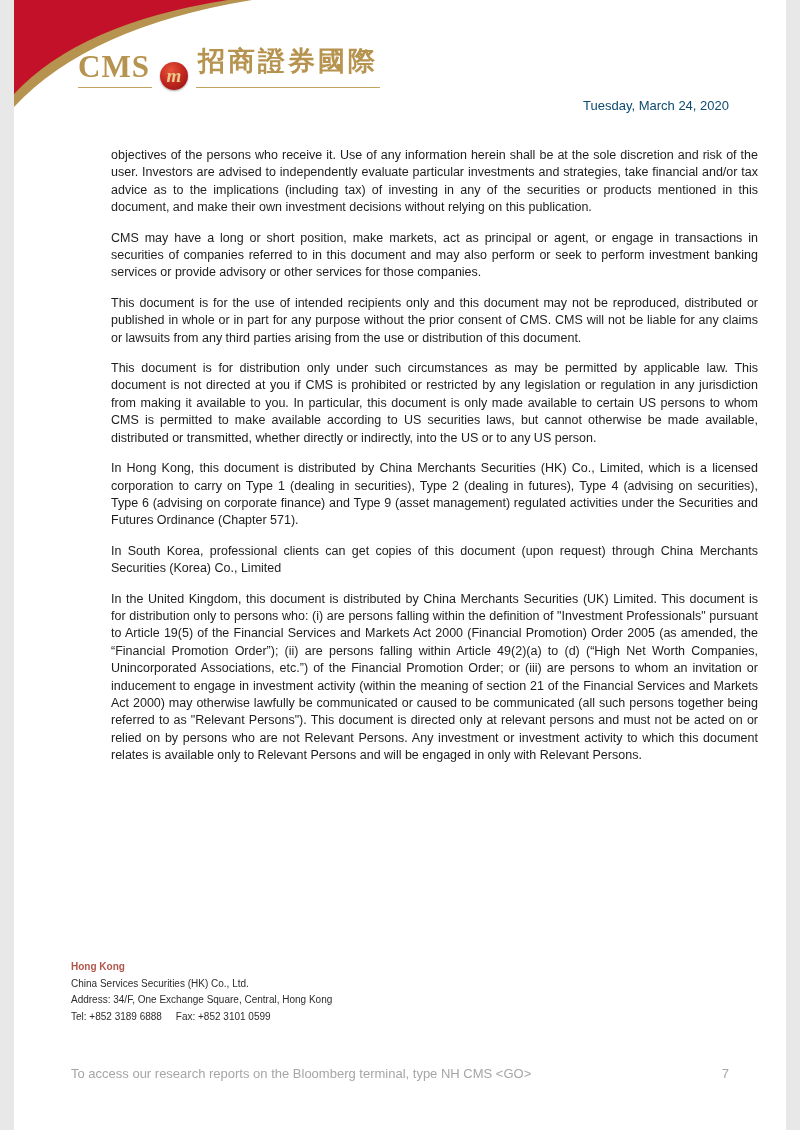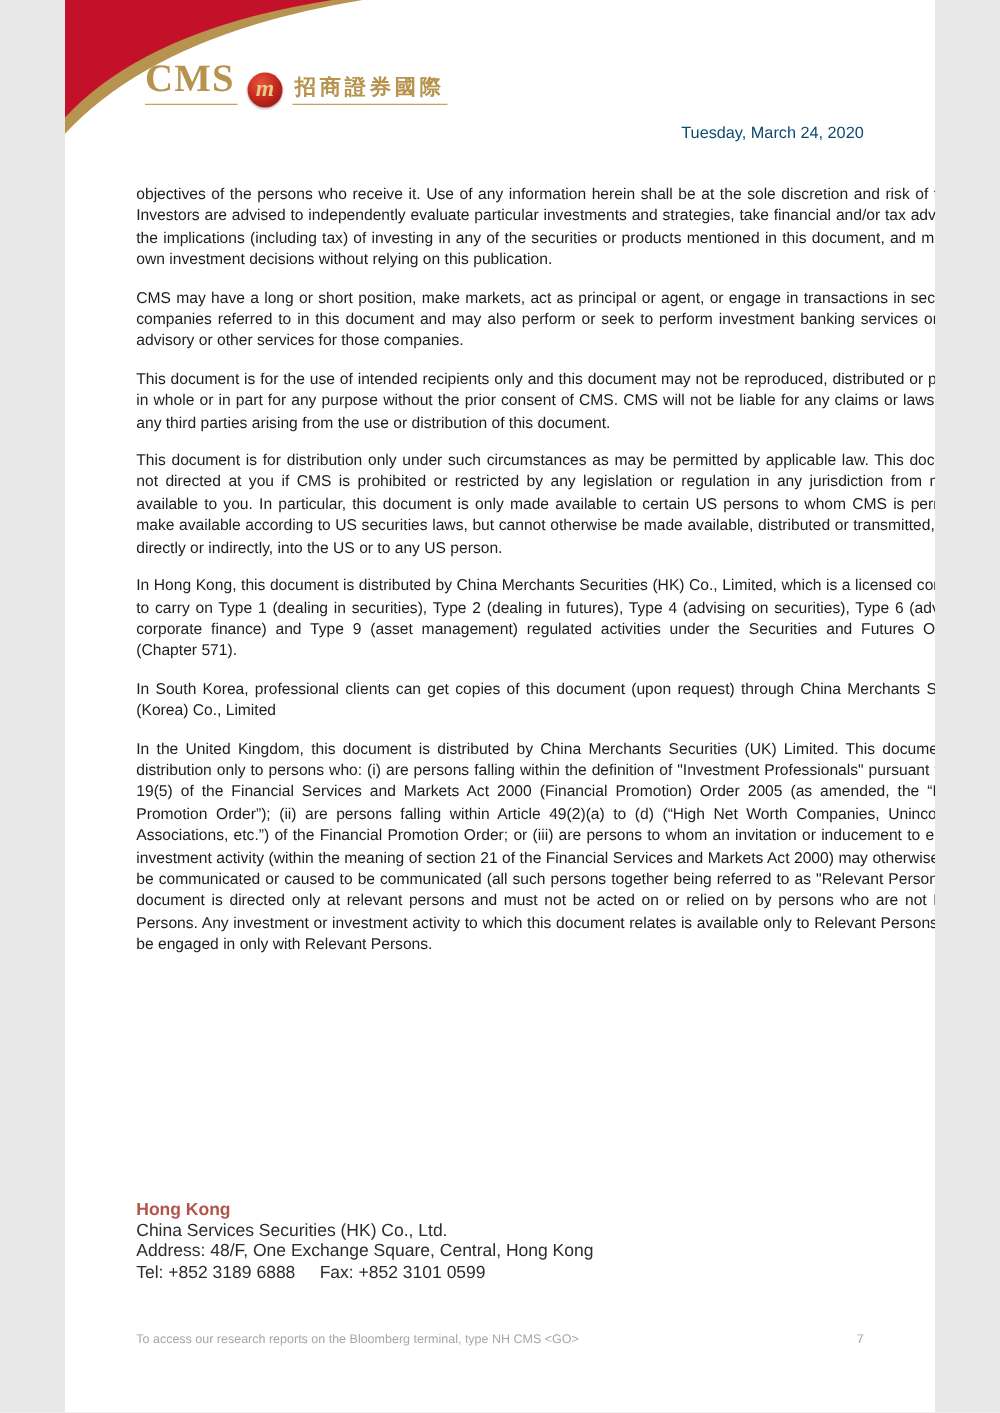--- a/index.html
+++ b/index.html
@@ -1,21 +1,21 @@
 <!DOCTYPE html>
 <html><head>
 <meta charset="utf-8">
 <style>
   * { margin: 0; padding: 0; box-sizing: border-box; }
   html, body { background: #e8e8e8; }
   body { font-family: "Liberation Sans", sans-serif; }
 
   .page {
     position: relative;
-    width: 696px;
+    width: 772px;
     height: 1130px;
     margin: 0 auto;
     background: #ffffff;
     overflow: hidden;
     text-decoration: underline;
   }
 
   
   .corner-svg {
     position: absolute;
@@ -56,27 +56,27 @@
   .logo-badge span {
     font-family: "Liberation Serif", serif;
     font-style: italic;
     font-weight: 700;
     font-size: 19px;
     color: #e9c98a;
     line-height: 1;
     transform: translateY(-1px);
   }
   .logo-cn {
-    font-size: 17px;
+    font-size: 27px;
     line-height: 26px;
     font-weight: 600;
     letter-spacing: 3px;
     color: #b6934e;
     border-bottom: 1.5px solid #c3a35f;
-    padding: 0 2px 0 2px;
+    padding: 0 2px 13px 2px;
   }
 
   
   .date-line {
     position: absolute;
     top: 98px; right: 57px;
     font-size: 13px;
     color: #0c4a6e;
     text-align: right;
   }
@@ -87,53 +87,54 @@
     top: 147px;
     left: 57px;
     width: 687px;
     color: #1d1d1d;
     font-size: 12.5px;
     line-height: 17.4px;
   }
   .content p {
     text-align: justify;
     margin-bottom: 13px;
+    margin-left: 40px;
   }
   .copyright {
     margin-top: 22px;
     white-space: pre-wrap;
     text-align: left !important;
   }
 
   
   .contact {
     position: absolute;
     top: 959px;
     left: 57px;
-    font-size: 14px;
+    font-size: 10px;
     line-height: 16.2px;
     color: #2c2c2c;
   }
   .contact .region {
     color: #b2564b;
     font-weight: 700;
     margin-bottom: 1px;
   }
   .contact .line { white-space: pre-wrap; }
 
   
   .page-footer {
     position: absolute;
     top: 1066px;
     left: 57px;
     right: 57px;
     display: flex;
     justify-content: space-between;
     align-items: flex-start;
-    font-size: 10px;
+    font-size: 13px;
     color: #a6a6a6;
   }
 </style>
 </head>
 <body>
 
 <div class="page">
 
   <svg class="corner-svg" viewBox="0 0 260 120" aria-hidden="true">
     <path d="M0,0 L238,0 Q74,27 0,107 Z" fill="#b6934e"></path>
@@ -156,21 +157,21 @@
     <p>This document is for the use of intended recipients only and this document may not be reproduced, distributed or published in whole or in part for any purpose without the prior consent of CMS. CMS will not be liable for any claims or lawsuits from any third parties arising from the use or distribution of this document.</p>
     <p>This document is for distribution only under such circumstances as may be permitted by applicable law. This document is not directed at you if CMS is prohibited or restricted by any legislation or regulation in any jurisdiction from making it available to you. In particular, this document is only made available to certain US persons to whom CMS is permitted to make available according to US securities laws, but cannot otherwise be made available, distributed or transmitted, whether directly or indirectly, into the US or to any US person.</p>
     <p>In Hong Kong, this document is distributed by China Merchants Securities (HK) Co., Limited, which is a licensed corporation to carry on Type 1 (dealing in securities), Type 2 (dealing in futures), Type 4 (advising on securities), Type 6 (advising on corporate finance) and Type 9 (asset management) regulated activities under the Securities and Futures Ordinance (Chapter 571).</p>
     <p>In South Korea, professional clients can get copies of this document (upon request) through China Merchants Securities (Korea) Co., Limited</p>
     <p>In the United Kingdom, this document is distributed by China Merchants Securities (UK) Limited. This document is for distribution only to persons who: (i) are persons falling within the definition of "Investment Professionals" pursuant to Article 19(5) of the Financial Services and Markets Act 2000 (Financial Promotion) Order 2005 (as amended, the “Financial Promotion Order”); (ii) are persons falling within Article 49(2)(a) to (d) (“High Net Worth Companies, Unincorporated Associations, etc.”) of the Financial Promotion Order; or (iii) are persons to whom an invitation or inducement to engage in investment activity (within the meaning of section 21 of the Financial Services and Markets Act 2000) may otherwise lawfully be communicated or caused to be communicated (all such persons together being referred to as "Relevant Persons"). This document is directed only at relevant persons and must not be acted on or relied on by persons who are not Relevant Persons. Any investment or investment activity to which this document relates is available only to Relevant Persons and will be engaged in only with Relevant Persons.</p>
   </div>
 
   <div class="contact">
     <div class="region">Hong Kong</div>
     <div class="line">China Services Securities (HK) Co., Ltd.</div>
-    <div class="line">Address: 48/F, One Exchange Square, Central, Hong Kong</div>
+    <div class="line">Address: 34/F, One Exchange Square, Central, Hong Kong</div>
     <div class="line">Tel: +852 3189 6888     Fax: +852 3101 0599</div>
   </div>
 
   <div class="page-footer">
     <span>To access our research reports on the Bloomberg terminal, type NH CMS &lt;GO&gt;</span>
     <span>7</span>
   </div>
 
 </div>
 

